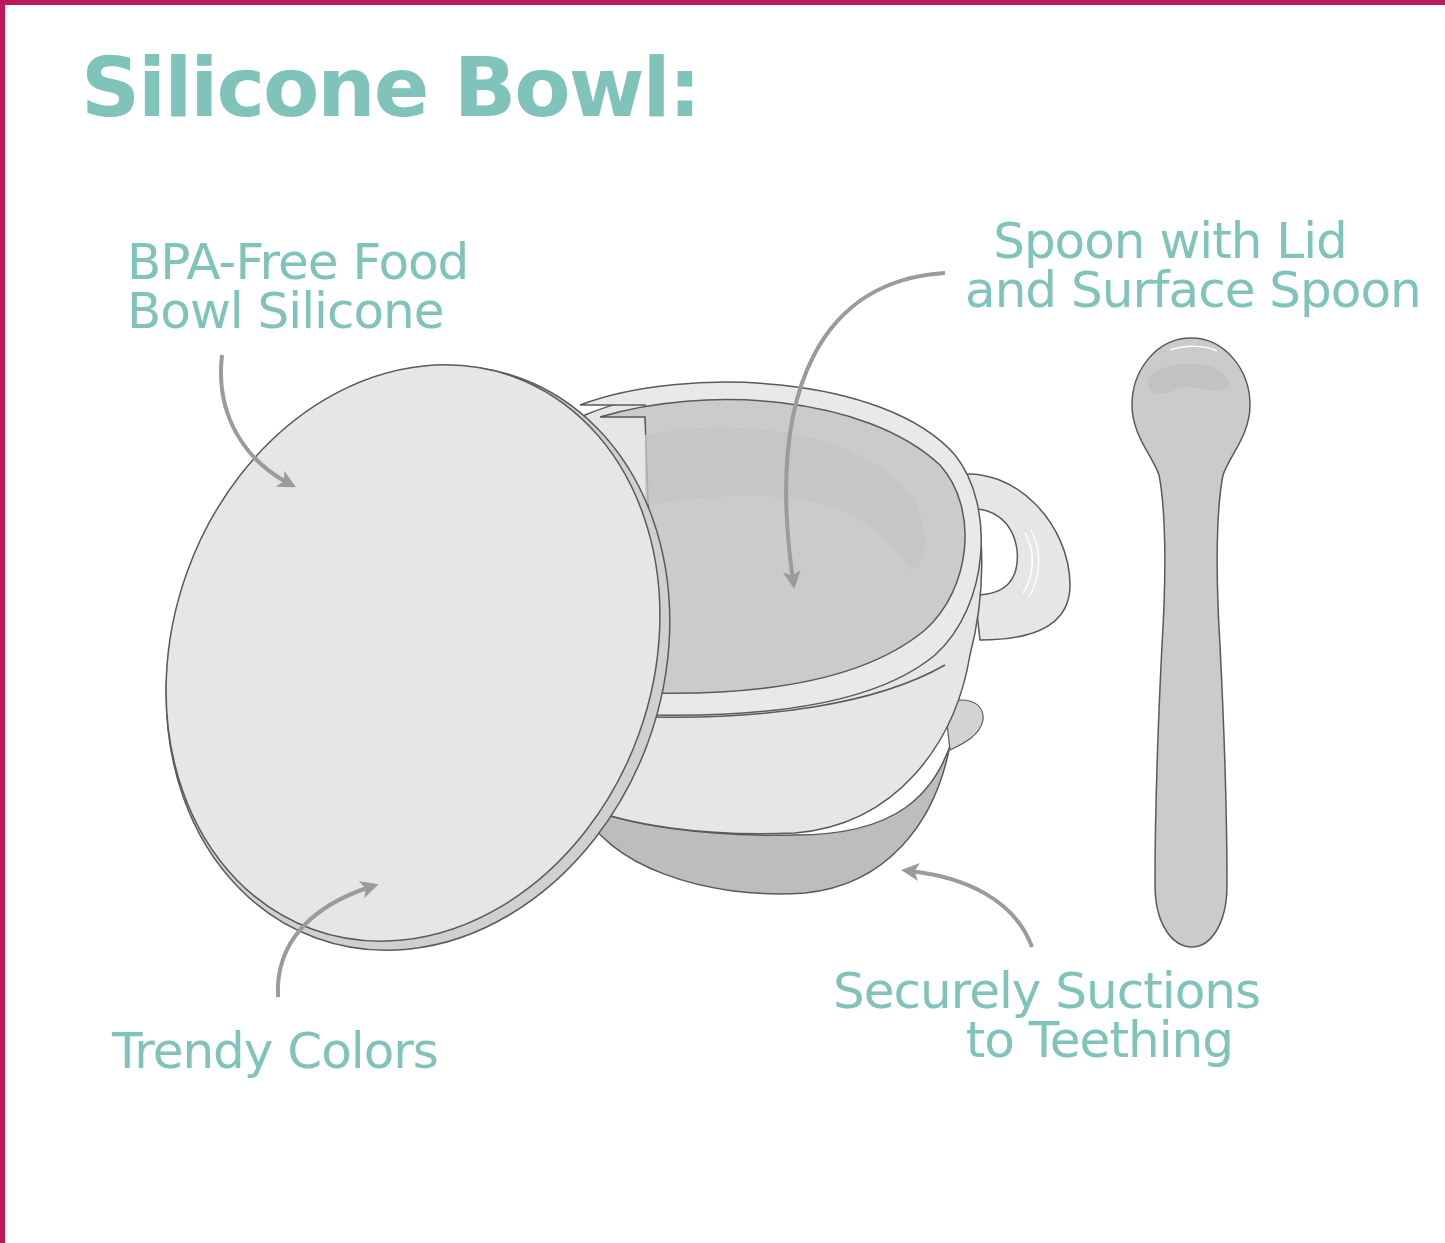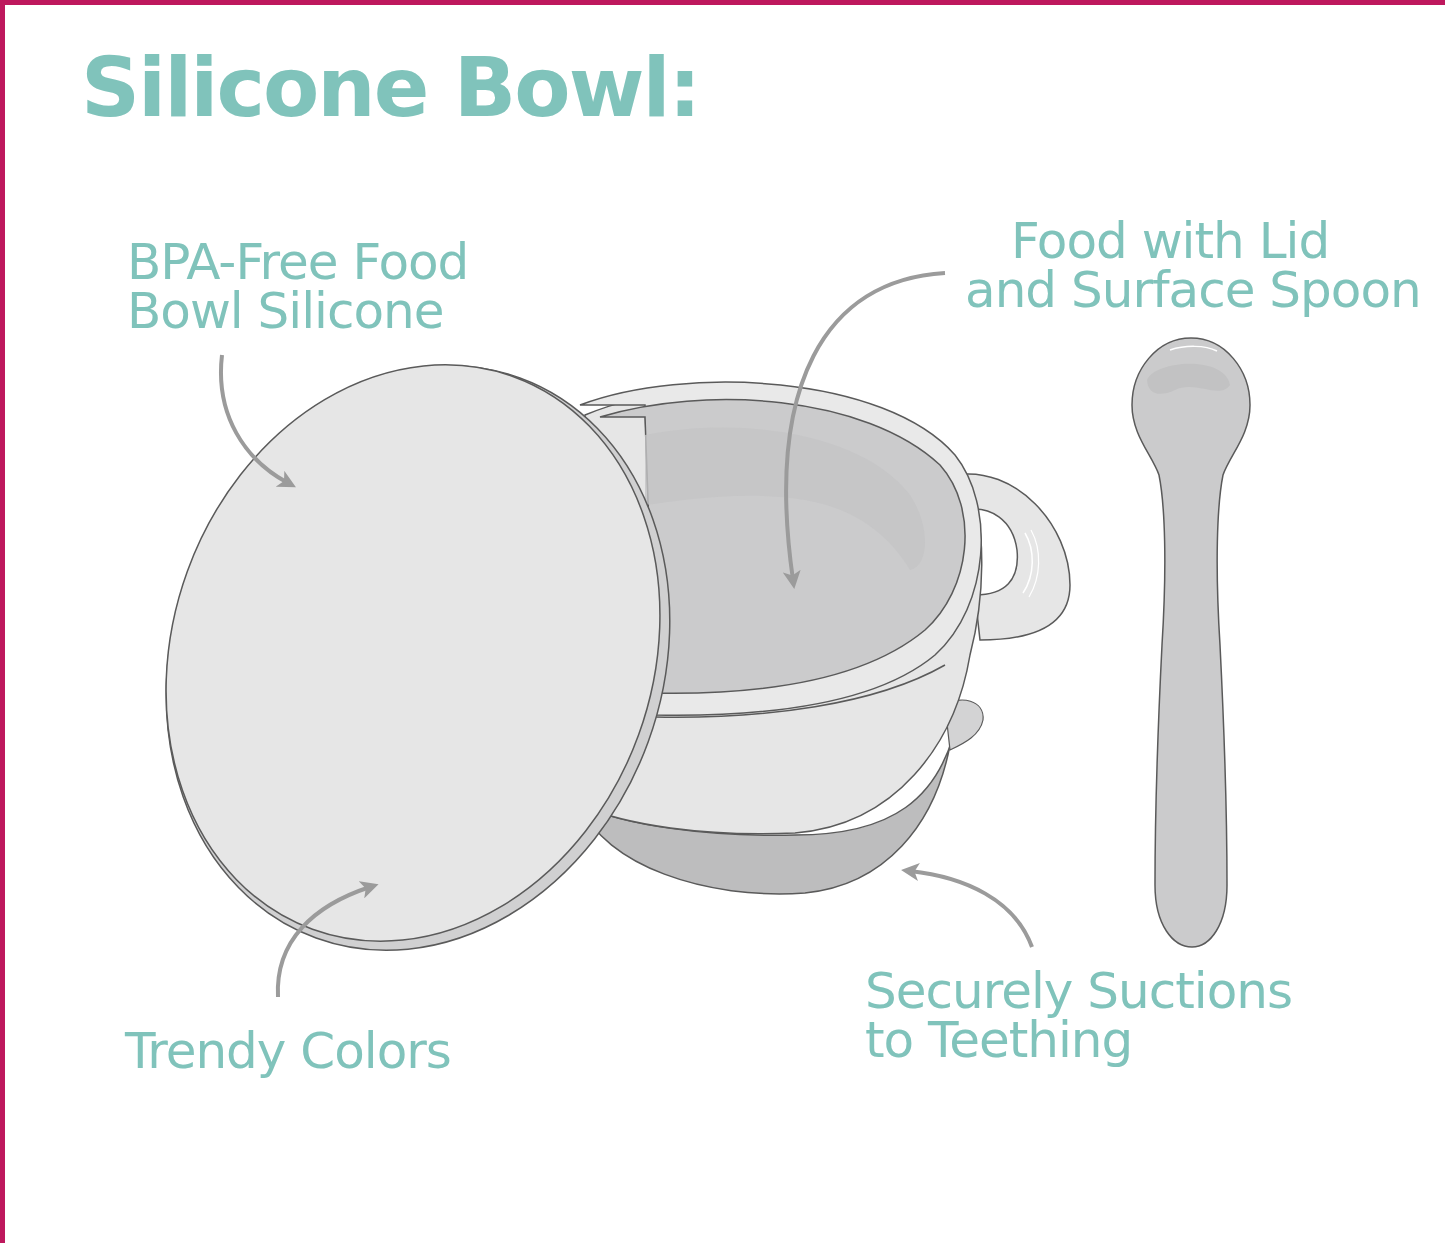--- a/index.html
+++ b/index.html
@@ -26,22 +26,22 @@
       position: absolute;
       color: #80c3bb;
       font-size: 50px;
       line-height: 49px;
       letter-spacing: -1px;
       white-space: nowrap;
     }
     .label span { display: block; }
     .l-bpa { left: 122px; top: 233px; }
     .l-bowl { left: 960px; top: 212px; text-align: center; width: 410px; }
-    .l-trendy { left: 120px; top: 1022px; }
-    .l-suction { left: 860px; top: 962px; text-align: left; width: 400px; }
+    .l-trendy { left: 107px; top: 1022px; }
+    .l-suction { left: 828px; top: 962px; text-align: right; width: 400px; }
     svg.art { position: absolute; left: 0; top: 0; }
   </style>
 </head>
 <body>
 
 <div class="canvas">
 
   <h1 class="title">Silicone Bowl:</h1>
 
   <svg class="art" width="1443" height="1241" viewBox="0 0 1443 1241">
@@ -90,21 +90,21 @@
       <path d="M1027,942 C1010,895 960,872 905,866" marker-end="url(#arrowhead)"></path>
     </g>
   </svg>
 
   <div class="label l-bpa">
     <span>BPA-Free Food</span>
     <span>Bowl Silicone</span>
   </div>
 
   <div class="label l-bowl">
-    <span>Food with Lid</span>
+    <span>Spoon with Lid</span>
     <span>and Surface Spoon</span>
   </div>
 
   <div class="label l-trendy">
     <span>Trendy Colors</span>
   </div>
 
   <div class="label l-suction">
     <span>Securely Suctions</span>
     <span>to Teething</span>

